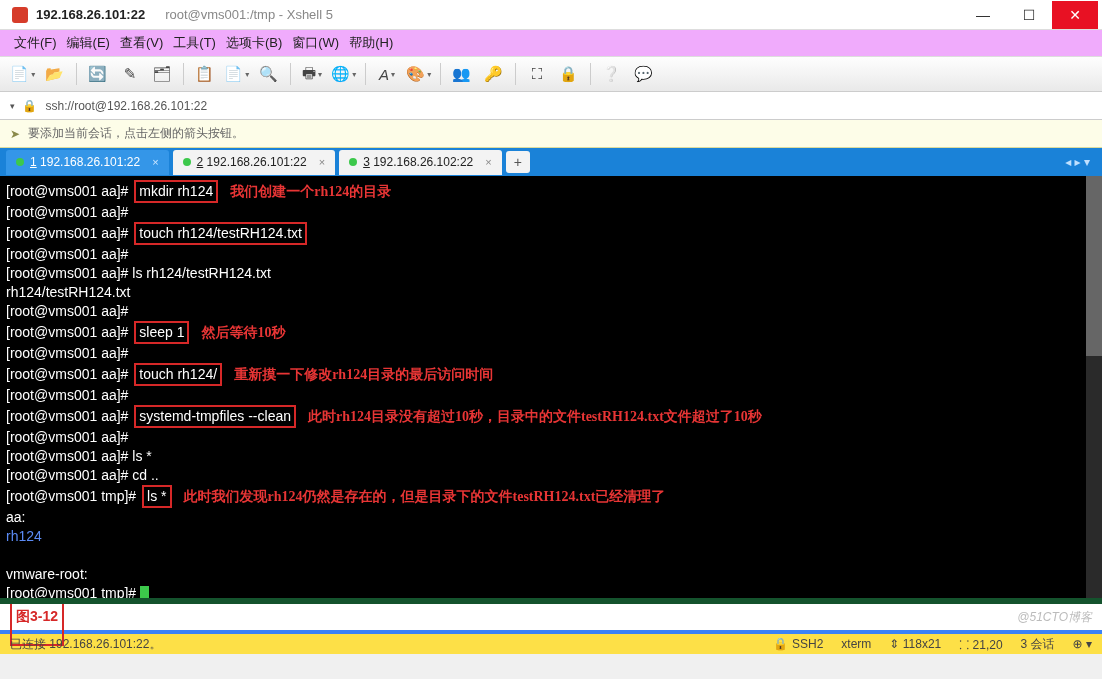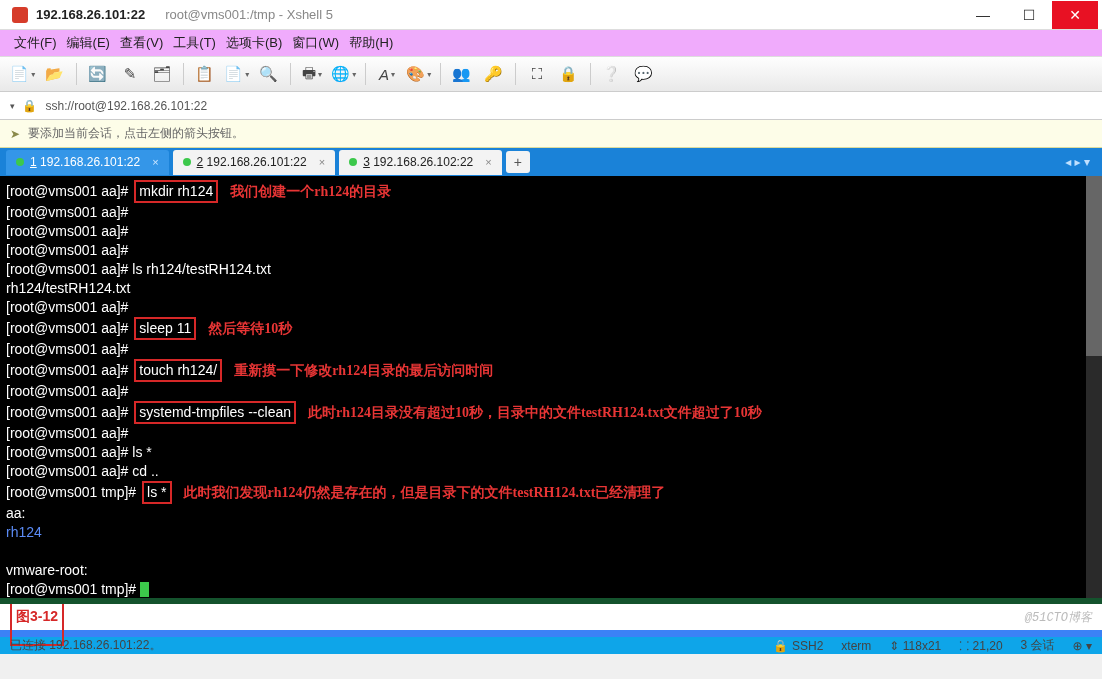--- a/index.html
+++ b/index.html
@@ -50,24 +50,24 @@
 .terminal .annot { color: #e83535; font-family: "Microsoft YaHei"; font-size: 14px; margin-left: 10px; font-weight: bold; }
 .terminal .blue { color: #5b8bf5; }
 .terminal .ul { text-decoration-color: #d62828; text-decoration-thickness: 2px; }
 .terminal .cursor { display: inline-block; width: 9px; height: 15px; background: #3cc84b; vertical-align: text-bottom; }
 .terminal .scrollbar { position: absolute; right: 0; top: 0; bottom: 0; width: 16px; background: #2a2a2a; }
 .terminal .scrollbar .thumb { position: absolute; top: 0; width: 100%; height: 180px; background: #666; }
 
 
 .caption { height: 26px; background: #fff; display: flex; align-items: center; padding: 0 10px; }
 .caption .label { border: 2px solid #d62828; color: #d62828; font-weight: bold; font-size: 14px; padding: 18px 4px; }
-.caption .watermark { margin-left: auto; color: #bbb; font-size: 12px; font-style: italic; font-family: Liberation Mono, monospace; }
+.caption .watermark { margin-left: auto; color: #bbb; font-size: 12px; font-style: italic; }
 
 
-.statusbar { height: 24px; background: #0ea5e9; border-top: 7px solid #3b82f6; display: flex; align-items: center; padding: 0 10px; font-size: 12px; color: #444; gap: 18px; }
+.statusbar { height: 24px; background: #fde047; border-top: 4px solid #3b82f6; display: flex; align-items: center; padding: 0 10px; font-size: 12px; color: #444; gap: 18px; }
 .statusbar .spacer { flex: 1; }
 </style>
 </head>
 <body>
 
 <div class="titlebar">
   <div class="app-icon"></div>
   <span class="title-main">192.168.26.101:22</span>
   <span class="title-sub">root@vms001:/tmp - Xshell 5</span>
   <div class="spacer"></div>
@@ -148,26 +148,26 @@
   <div class="right-arrows">◂ ▸ ▾</div>
 </div>
 
 <div class="terminal">
   <div class="scrollbar">
       <div class="thumb"></div>
     </div>
 
   <div class="line"><span>[root@vms001 aa]# </span><span class="boxcmd">mkdir rh124</span><span class="annot">我们创建一个rh124的目录</span></div>
   <div class="line"><span>[root@vms001 aa]# </span></div>
-  <div class="line"><span>[root@vms001 aa]# </span></div>
+  <div class="line"><span>[root@vms001 aa]# </span><span class="boxcmd">touch rh124/testRH124.txt</span></div>
   <div class="line"><span>[root@vms001 aa]# </span></div>
   <div class="line"><span>[root@vms001 aa]# </span><span>ls rh124/testRH124.txt</span></div>
   <div class="line"><span class="ul">rh124/testRH124.txt</span></div>
   <div class="line"><span>[root@vms001 aa]# </span></div>
-  <div class="line"><span>[root@vms001 aa]# </span><span class="boxcmd">sleep 11</span><span class="annot">然后等待10秒</span></div>
+  <div class="line"><span>[root@vms001 aa]# </span><span class="boxcmd">sleep 1</span><span class="annot">然后等待10秒</span></div>
   <div class="line"><span>[root@vms001 aa]# </span></div>
   <div class="line"><span>[root@vms001 aa]# </span><span class="boxcmd">touch rh124/</span><span class="annot">重新摸一下修改rh124目录的最后访问时间</span></div>
   <div class="line"><span>[root@vms001 aa]# </span></div>
   <div class="line"><span>[root@vms001 aa]# </span><span class="boxcmd">systemd-tmpfiles --clean</span><span class="annot">此时rh124目录没有超过10秒，目录中的文件testRH124.txt文件超过了10秒</span></div>
   <div class="line"><span>[root@vms001 aa]# </span></div>
   <div class="line"><span>[root@vms001 aa]# </span><span>ls *</span></div>
   <div class="line"><span>[root@vms001 aa]# </span><span class="ul">cd ..</span></div>
   <div class="line"><span>[root@vms001 tmp]# </span><span class="boxcmd">ls *</span><span class="annot">此时我们发现rh124仍然是存在的，但是目录下的文件testRH124.txt已经清理了</span></div>
   <div class="line"><span>aa:</span></div>
   <div class="line"><span class="blue">rh124</span></div>

